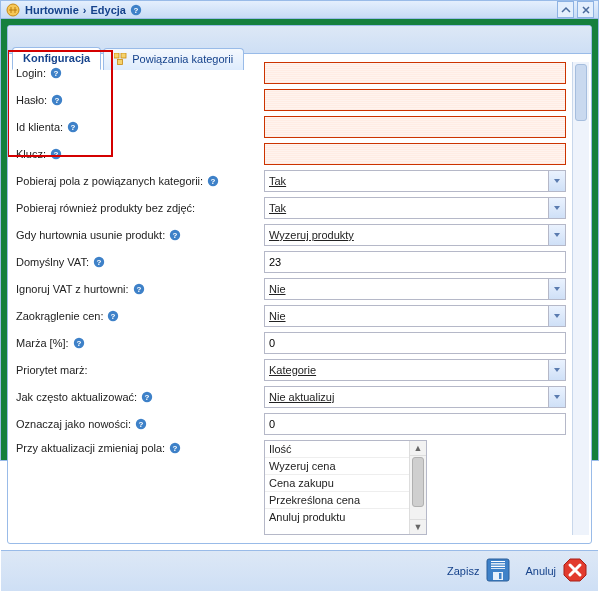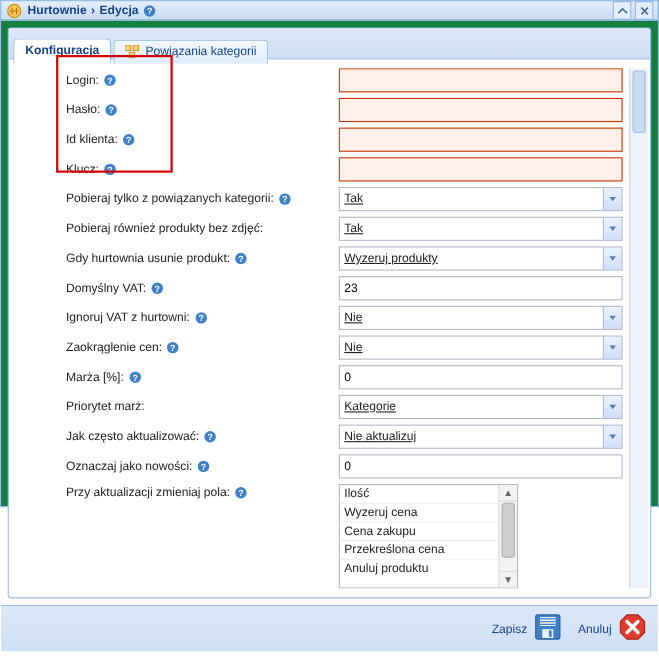--- a/index.html
+++ b/index.html
@@ -73,33 +73,32 @@
     border-bottom:none;
     border-radius:4px 4px 0 0;
     padding:4px 10px 5px 10px;
     margin-right:2px;
     background: linear-gradient(#F4F8FD,#DEECFD);
     color:#15428B;
     display:flex;
     align-items:center;
     gap:4px;
     position:relative;
-    top:5px;
+    top:17px;
     cursor:pointer;
   }
   .tab.active {
     background:#fff;
     font-weight:bold;
     border-bottom:1px solid #fff;
   }
   .tab-body {
     flex:1;
     padding:8px 2px 8px 8px;
     display:flex;
-    margin-left:44px;
   }
   .form-area {
     flex:1;
     display:flex;
     flex-direction:column;
     gap:5px;
     padding-right:6px;
     overflow:hidden;
   }
   .scroll-track {
@@ -347,21 +346,21 @@
                   </svg>
                 </span>
             </div>
             <div class="field-col">
               <input class="text-field invalid" value="" style="">
             </div>
           </div>
 
           <div class="row">
             <div class="label-col">
-              <span>Pobieraj tylko z powiązanych kategorii:</span>
+              <span>Pobieraj pola z powiązanych kategorii:</span>
               <span class="help">
                   <svg viewBox="0 0 12 12">
                     <circle cx="6" cy="6" r="5.2" fill="#3E81C8"></circle>
                     <text x="6" y="9" text-anchor="middle" font-size="8" fill="#fff" font-family="Arial" font-weight="bold">?</text>
                   </svg>
                 </span>
             </div>
             <div class="field-col">
               <div class="select-wrap">
                 <div class="select-display">Tak</div>

